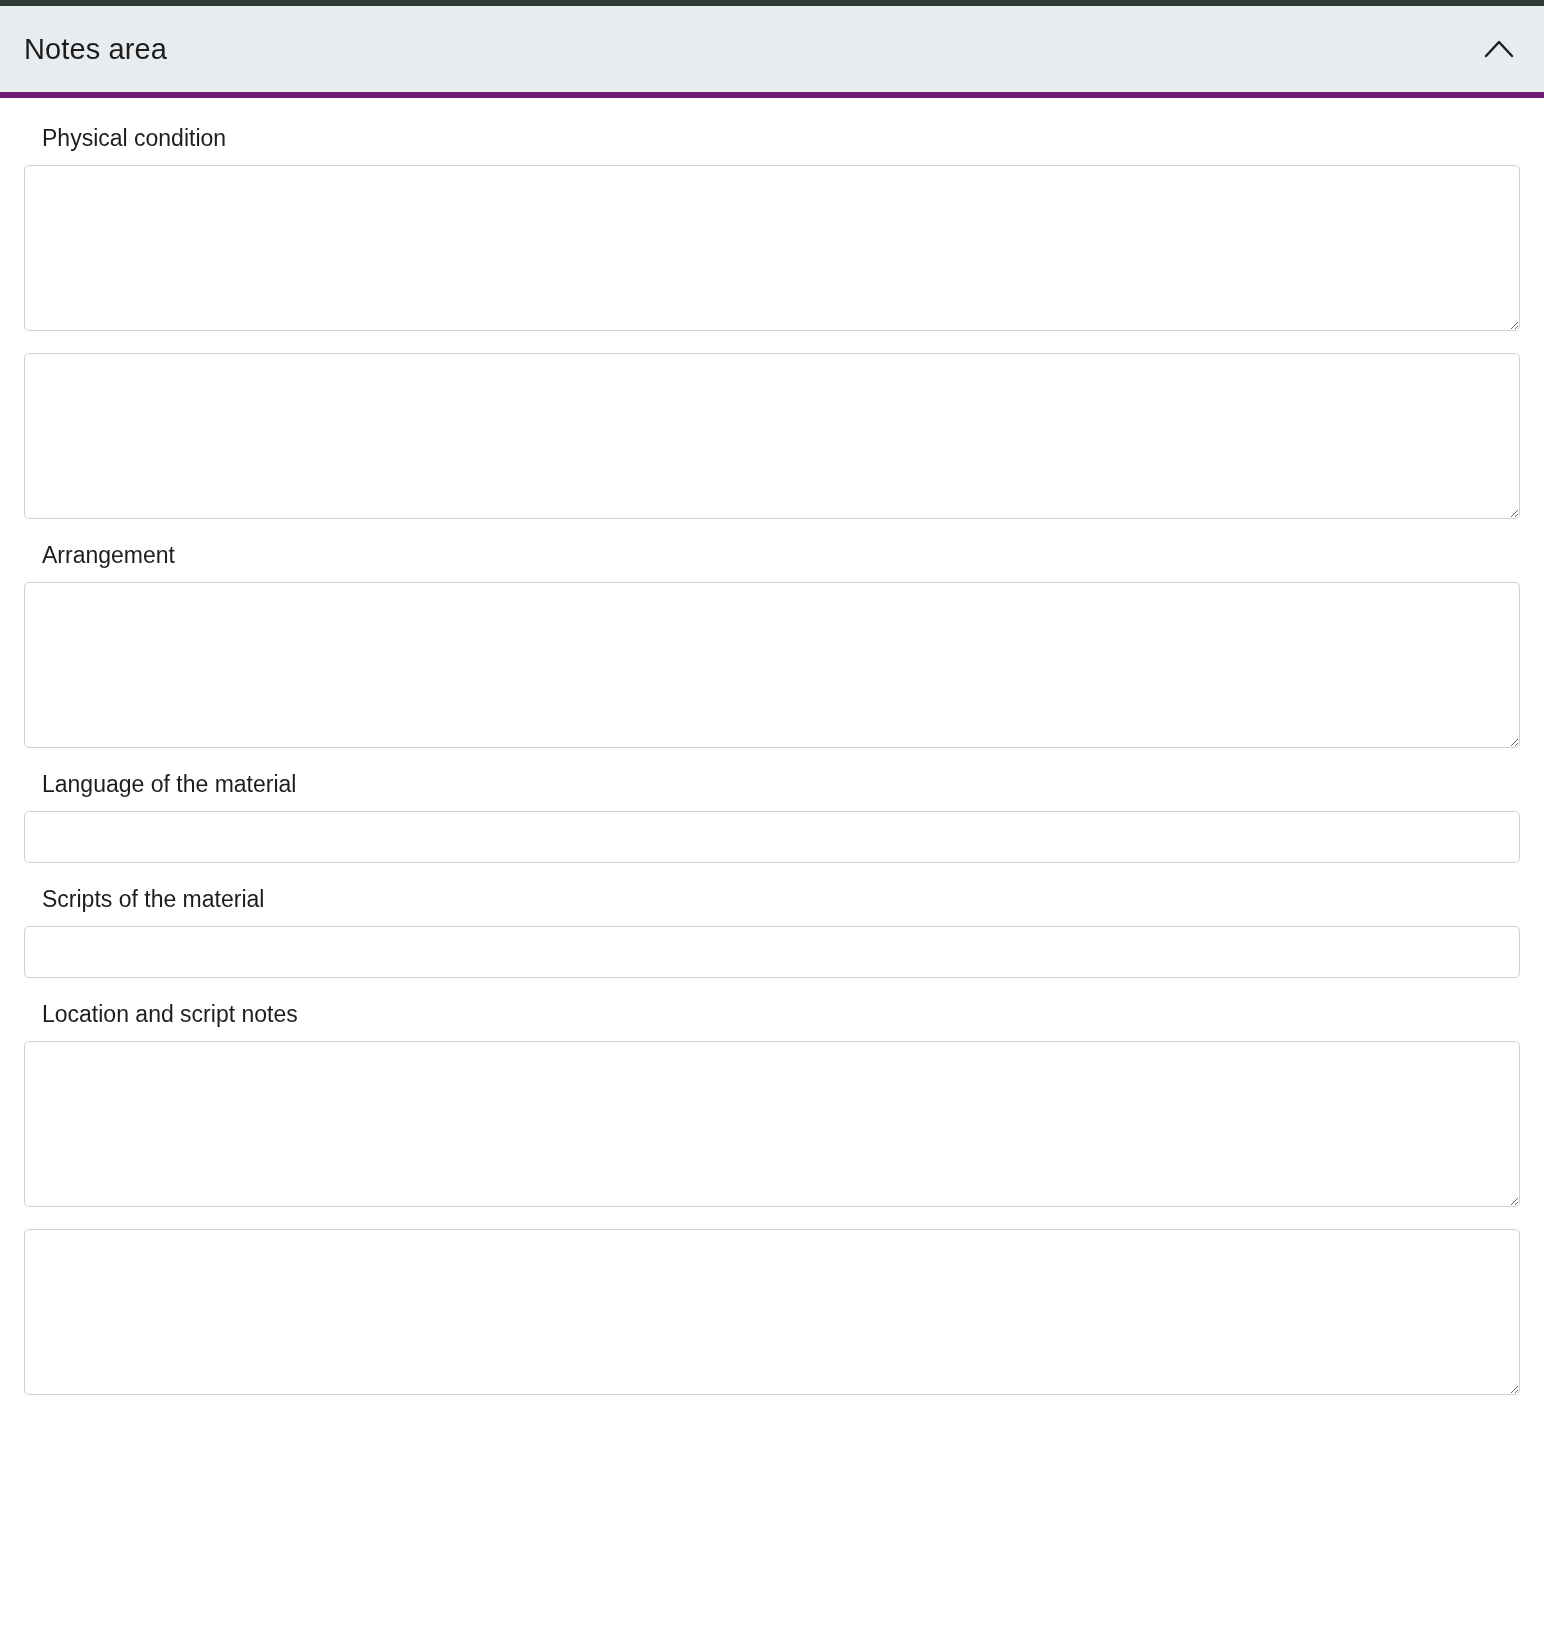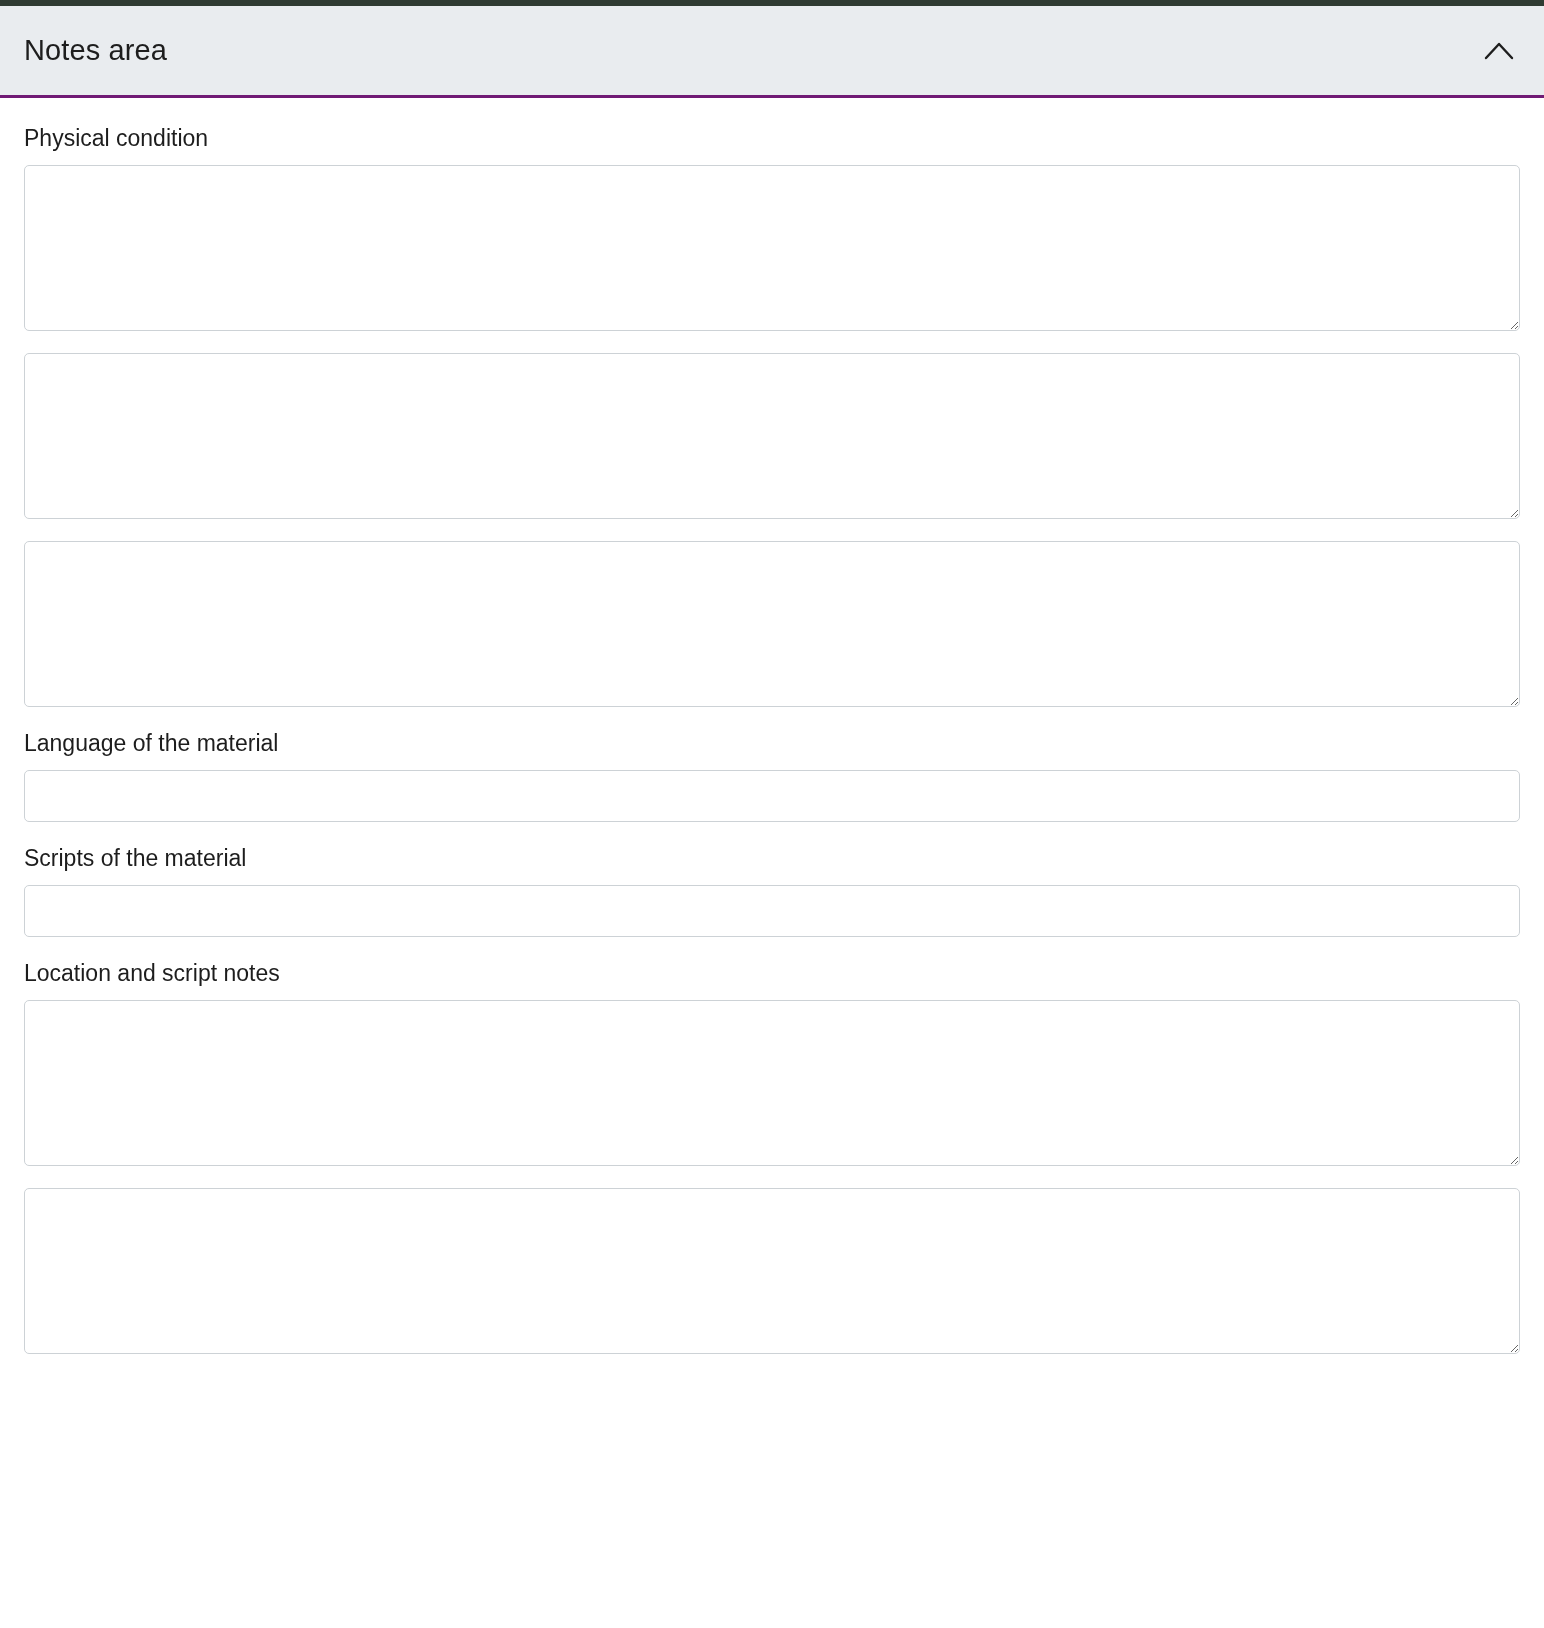--- a/index.html
+++ b/index.html
@@ -23,21 +23,21 @@
   
   .top-strip {
     height: 6px;
     background: #2f3b32;
     width: 100%;
   }
 
   
   .section-header {
     background: #e9ecef;
-    border-bottom: 3px solid #701a75;
+    border-bottom: 6px solid #701a75;
     height: 92px;
     display: flex;
     align-items: center;
     justify-content: space-between;
     padding: 0 22px 0 24px;
     box-sizing: border-box;
   }
   .section-title {
     font-size: 29px;
     font-weight: 400;
@@ -66,20 +66,21 @@
 
   .field {
     margin-bottom: 22px;
   }
   .field-label {
     font-size: 23px;
     line-height: 28px;
     color: #1d1d1d;
     margin-bottom: 13px;
     display: block;
+    margin-left: 18px;
   }
   .field-input,
   .field-textarea {
     width: 100%;
     box-sizing: border-box;
     border: 1px solid #cdd2d6;
     border-radius: 5px;
     background: #ffffff;
     font-family: "Liberation Sans", sans-serif;
     font-size: 21px;
@@ -117,20 +118,21 @@
     <div class="field">
       <label class="field-label">Physical condition</label>
       <textarea class="field-textarea" placeholder="" style=""></textarea>
     </div>
 
     <div class="field">
       <textarea class="field-textarea" placeholder="" style=""></textarea>
     </div>
 
     <div class="field">
+      <label class="field-label">Arrangement</label>
       <textarea class="field-textarea" placeholder="" style=""></textarea>
     </div>
 
     <div class="field">
       <label class="field-label">Language of the material</label>
       <input class="field-input" type="text" placeholder="" style="">
     </div>
 
     <div class="field">
       <label class="field-label">Scripts of the material</label>

